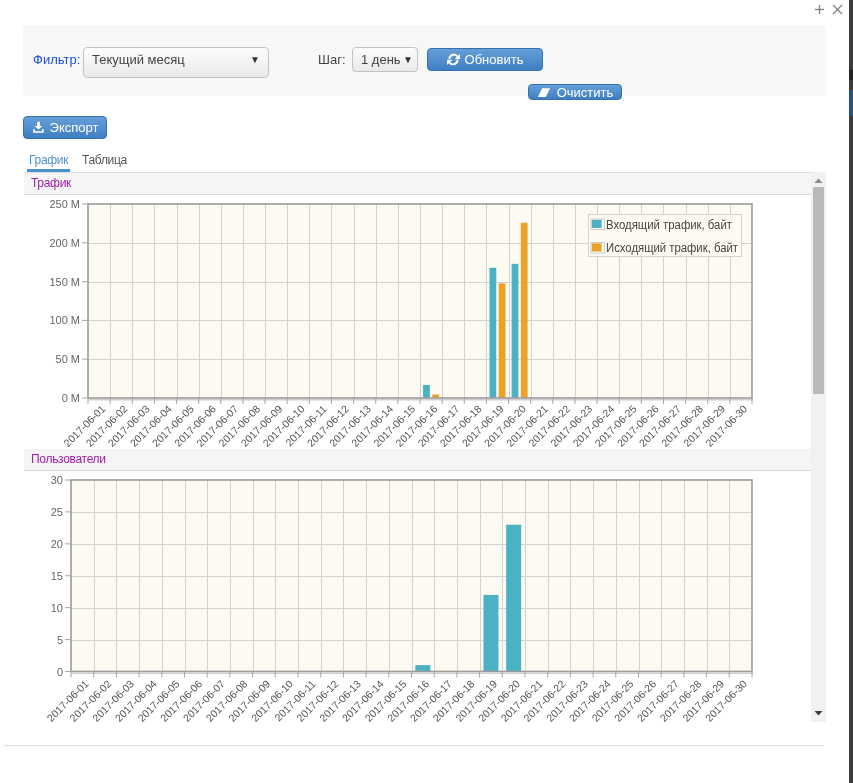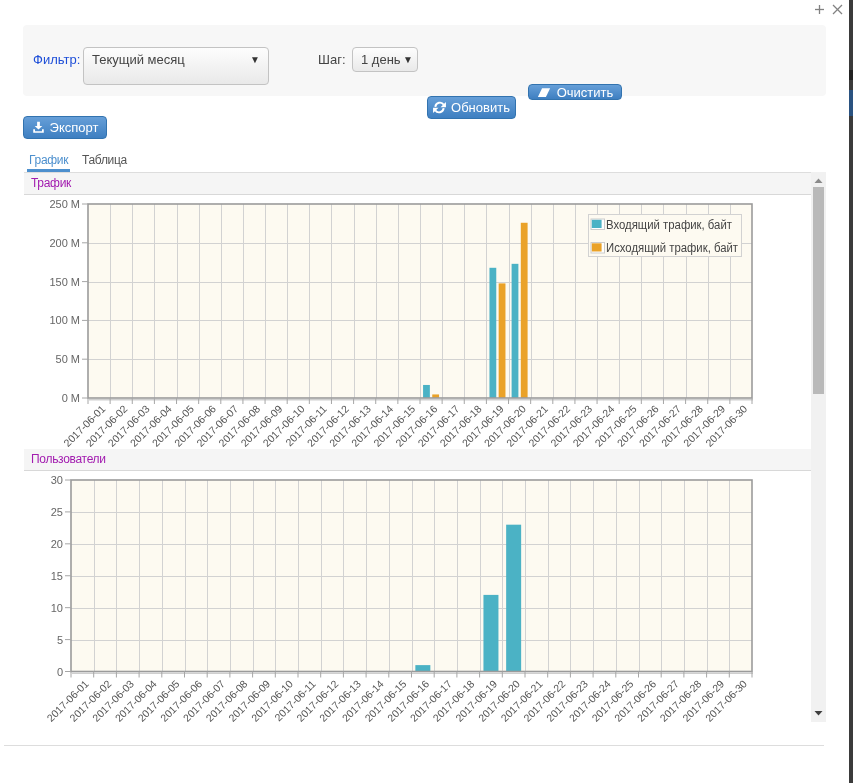--- a/index.html
+++ b/index.html
@@ -32,25 +32,25 @@
     <line x1="34" y1="5" x2="25" y2="14"></line>
   </g>
 </svg>
 
 <div class="abs" style="left:849px;top:0;width:4px;height:783px;background:#3b3b3b;"></div>
 <div class="abs" style="left:849px;top:70px;width:4px;height:10px;background:#222;"></div>
 <div class="abs" style="left:849px;top:90px;width:4px;height:26px;background:#2a5280;"></div>
 
 <div class="abs" style="left:23px;top:25px;width:803px;height:71px;background:#f7f7f7;border-radius:4px;"></div>
 <div class="abs" style="left:33px;top:52px;font-size:13px;color:#1d4ed8;">Фильтр:</div>
-<div class="abs" style="left:83px;top:47px;width:186px;height:38px;background:linear-gradient(#fdfdfd,#e9e9e9);border:1px solid #c3c3c3;border-radius:4px;font-size:13px;color:#444;line-height:23px;padding-left:8px;">Текущий месяц<span style="position:absolute;right:8px;top:0px;color:#333;font-size:10px;">▼</span></div>
+<div class="abs" style="left:83px;top:47px;width:186px;height:31px;background:linear-gradient(#fdfdfd,#e9e9e9);border:1px solid #c3c3c3;border-radius:4px;font-size:13px;color:#444;line-height:23px;padding-left:8px;">Текущий месяц<span style="position:absolute;right:8px;top:0px;color:#333;font-size:10px;">▼</span></div>
 <div class="abs" style="left:318px;top:52px;font-size:13px;color:#444;">Шаг:</div>
 <div class="abs" style="left:352px;top:47px;width:66px;height:25px;background:linear-gradient(#fdfdfd,#e9e9e9);border:1px solid #c3c3c3;border-radius:4px;font-size:13px;color:#444;line-height:23px;padding-left:8px;">1 день<span style="position:absolute;right:4px;top:0px;color:#333;font-size:10px;">▼</span></div>
 
-<div class="btn" style="left:427px;top:48px;width:89px;height:23px;margin-top:48px;">
+<div class="btn" style="left:427px;top:48px;width:116px;height:23px;">
   <svg width="13" height="13" viewBox="0 0 14 14" style="margin-right:5px;">
     <g fill="none" stroke="#fff" stroke-width="2.1">
       <path d="M2.5 6.2 A5 5 0 0 1 11.6 4.0"></path>
       <path d="M11.5 7.8 A5 5 0 0 1 2.4 10.0"></path>
     </g>
     <polygon fill="#fff" points="13.9,1.0 13.9,6.8 8.1,6.8"></polygon>
     <polygon fill="#fff" points="0.1,13.0 0.1,7.2 5.9,7.2"></polygon>
   </svg>
   Обновить</div>
 <div class="btn" style="left:528px;top:48px;width:94px;height:16px;margin-top:36px;">

